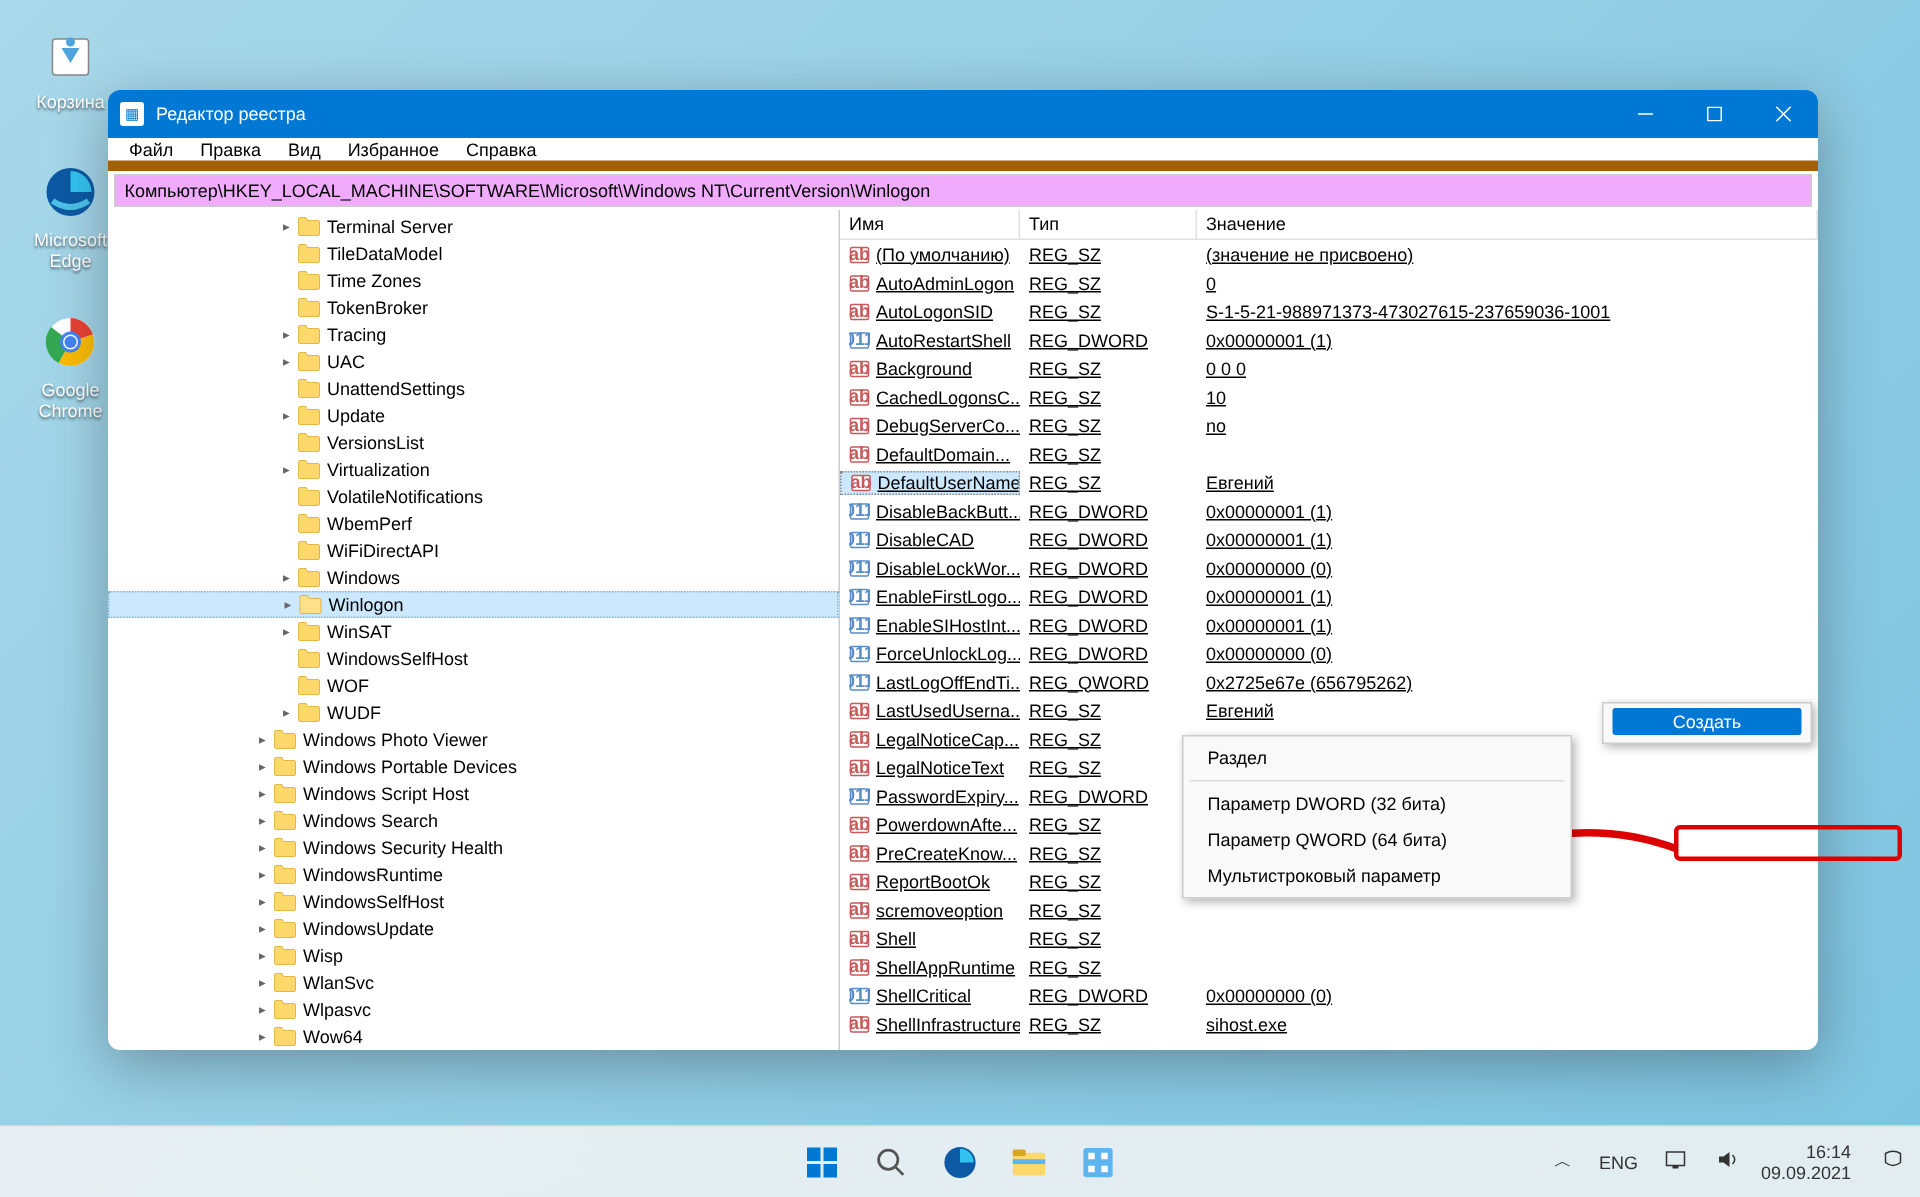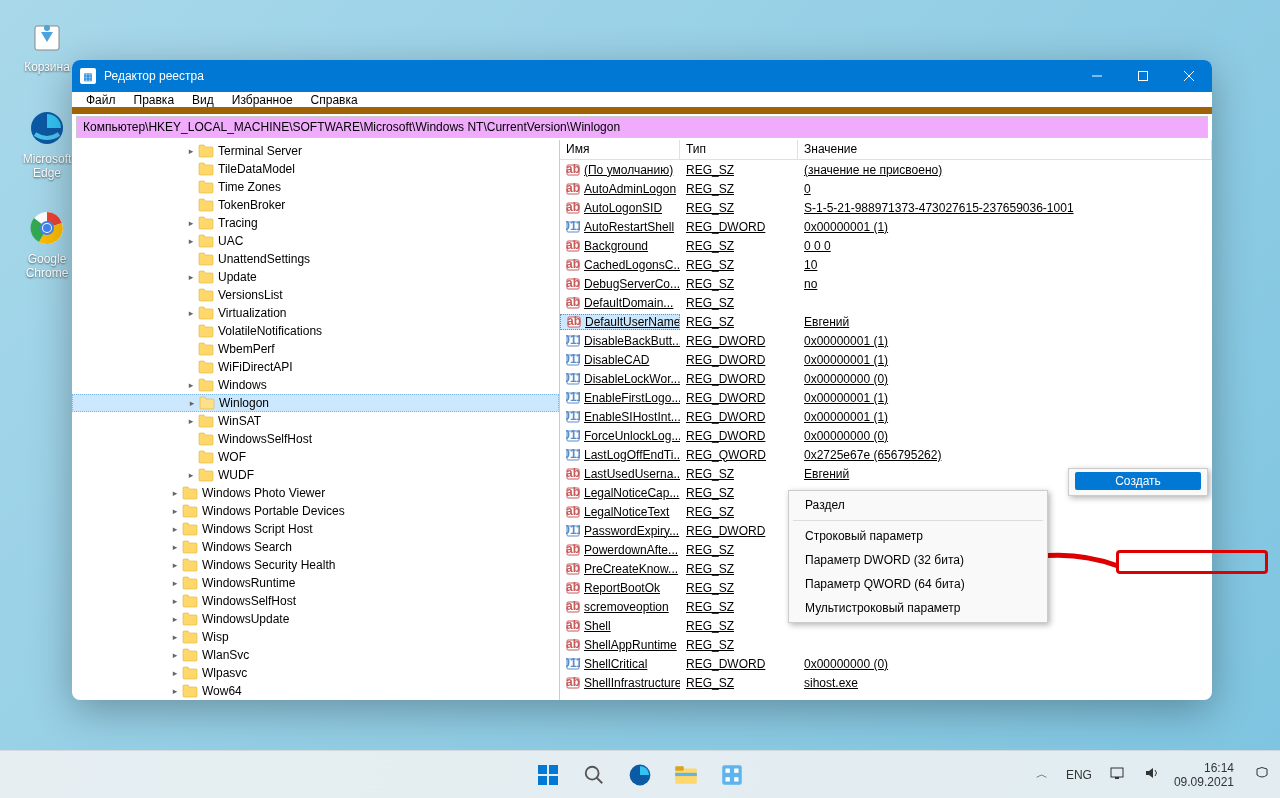--- a/index.html
+++ b/index.html
@@ -665,21 +665,20 @@
               <span>ShellInfrastructure</span>
             </div>
             <div class="list-cell c-type">REG_SZ</div>
             <div class="list-cell c-value">sihost.exe</div>
           </div>
         </div>
 
       <div class="context-menu" style="left:228px; top:350px; width:260px;" id="ctx-submenu">
           <div class="context-item">Раздел</div>
           <div class="context-sep"></div>
-          <div class="context-item">Строковый параметр</div>
           <div class="context-item">Параметр DWORD (32 бита)</div>
           <div class="context-item">Параметр QWORD (64 бита)</div>
           <div class="context-item">Мультистроковый параметр</div>
         </div>
 
       <div class="context-menu" style="right:4px; top:328px; width:140px; padding:4px 2px;">
         <div style="position:relative;height:18px">
           <div class="context-highlight" style="top:-1px;right:4px;left:4px;text-align:center;padding:2px 12px">
             <span>Создать</span>
           </div>

